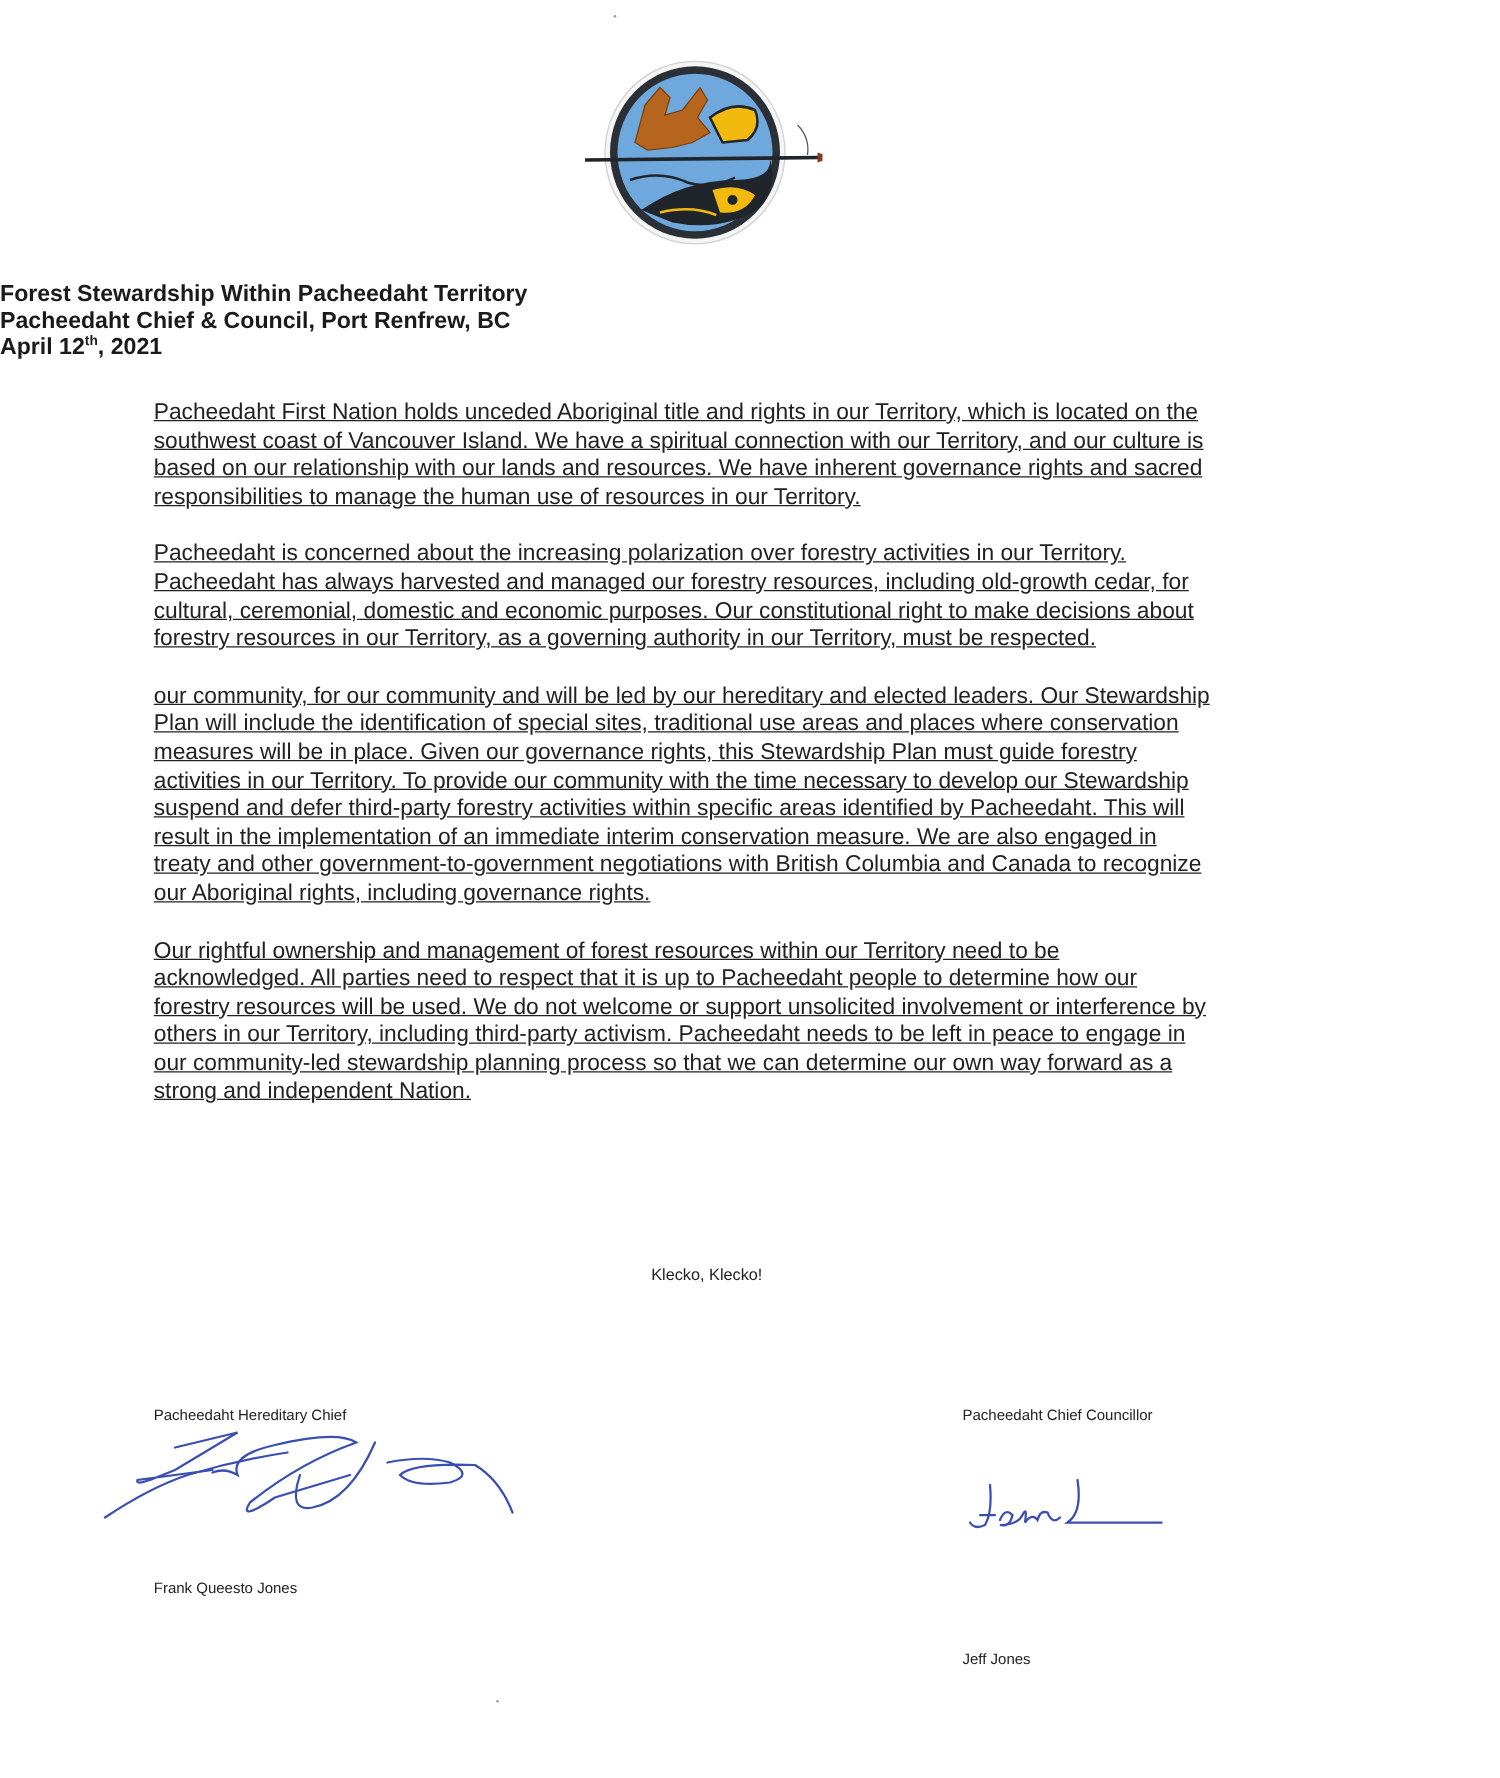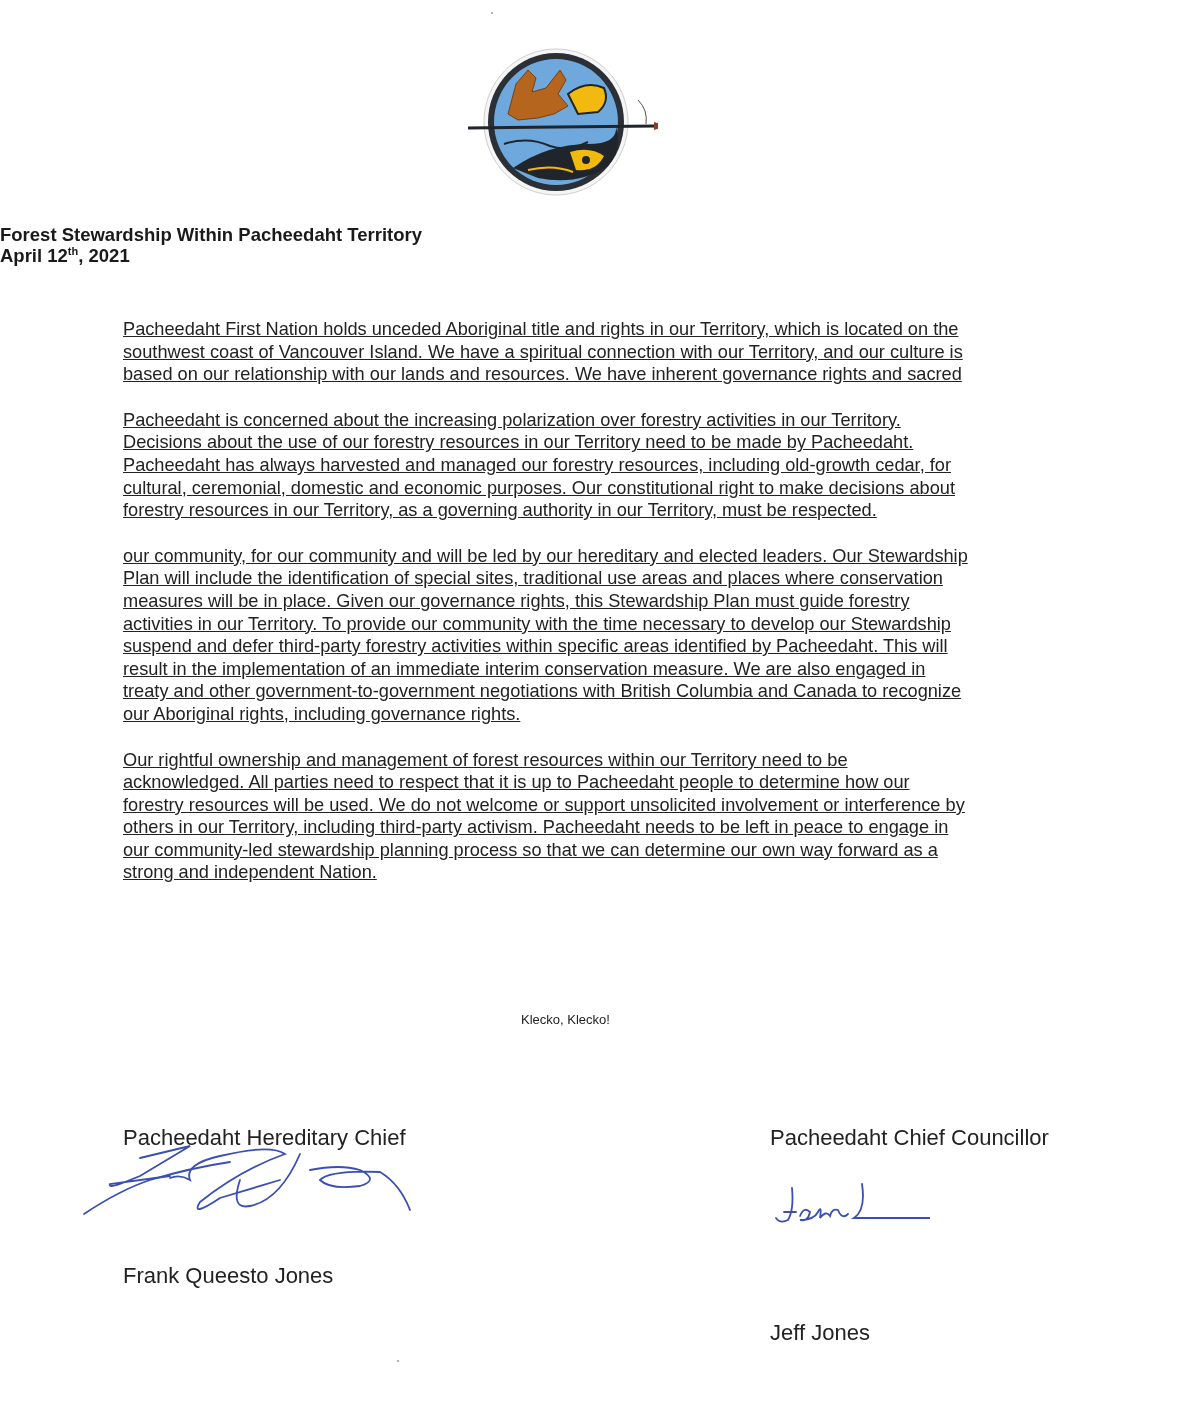--- a/index.html
+++ b/index.html
@@ -13,21 +13,21 @@
       font-weight: bold; font-size: 18.5px; line-height: 21px; color: #1a1a1a;
     }
     .header sup { font-size: 11px; line-height: 0; vertical-align: 7px; }
     .body {
       position: absolute; left: 123px; top: 318px; width: 945px;
       font-size: 18.2px; line-height: 22.6px; color: #222;
     }
     .body p { margin: 0 0 23px 0; white-space: nowrap; text-decoration: underline; }
     .body p .line { display: block; }
     .closing { position: absolute; left: 521px; top: 1012px; font-size: 13px; color: #222; }
-    .sig-block { position: absolute; font-size: 22px; color: #222; }
+    .sig-block { position: absolute; font-size: 12px; color: #222; }
     .sig-left-title { left: 123px; top: 1125px; }
     .sig-left-name { left: 123px; top: 1263px; }
     .sig-right-title { left: 770px; top: 1125px; }
     .sig-right-name { left: 770px; top: 1320px; }
     .signature { position: absolute; }
     .sig-left { left: 80px; top: 1140px; width: 340px; height: 100px; }
     .sig-right { left: 770px; top: 1180px; width: 160px; height: 50px; }
     .speck { position: absolute; width: 2px; height: 2px; background: #999; border-radius: 1px; }
   </style>
 </head>
@@ -49,32 +49,33 @@
   <circle cx="128" cy="120" r="4" fill="#20252b"></circle>
   <path d="M70 130 Q95 124 115 132" fill="none" stroke="#f2b90f" stroke-width="2"></path>
 
   <line x1="10" y1="88" x2="198" y2="86" stroke="#20252b" stroke-width="3"></line>
   <path d="M196 82 L208 86 L196 90 Z" fill="#8a3b2a"></path>
   <path d="M180 60 Q190 70 188 84" fill="none" stroke="#555" stroke-width="1"></path>
 </svg>
 
 <div class="header">
   <div>Forest Stewardship Within Pacheedaht Territory</div>
+  <div>Pacheedaht Chief &amp; Council, Port Renfrew, BC</div>
   <div><span>April 12</span><sup>th</sup><span>, 2021</span></div>
 </div>
 
 <div class="body">
   <p>
     <span class="line">Pacheedaht First Nation holds unceded Aboriginal title and rights in our Territory, which is located on the</span>
     <span class="line">southwest coast of Vancouver Island. We have a spiritual connection with our Territory, and our culture is</span>
     <span class="line">based on our relationship with our lands and resources. We have inherent governance rights and sacred</span>
+    <span class="line">responsibilities to manage the human use of resources in our Territory.</span>
   </p>
   <p>
     <span class="line">Pacheedaht is concerned about the increasing polarization over forestry activities in our Territory.</span>
-    <span class="line">Decisions about the use of our forestry resources in our Territory need to be made by Pacheedaht.</span>
     <span class="line">Pacheedaht has always harvested and managed our forestry resources, including old-growth cedar, for</span>
     <span class="line">cultural, ceremonial, domestic and economic purposes. Our constitutional right to make decisions about</span>
     <span class="line">forestry resources in our Territory, as a governing authority in our Territory, must be respected.</span>
   </p>
   <p>
     <span class="line">our community, for our community and will be led by our hereditary and elected leaders. Our Stewardship</span>
     <span class="line">Plan will include the identification of special sites, traditional use areas and places where conservation</span>
     <span class="line">measures will be in place. Given our governance rights, this Stewardship Plan must guide forestry</span>
     <span class="line">activities in our Territory. To provide our community with the time necessary to develop our Stewardship</span>
     <span class="line">suspend and defer third-party forestry activities within specific areas identified by Pacheedaht. This will</span>

